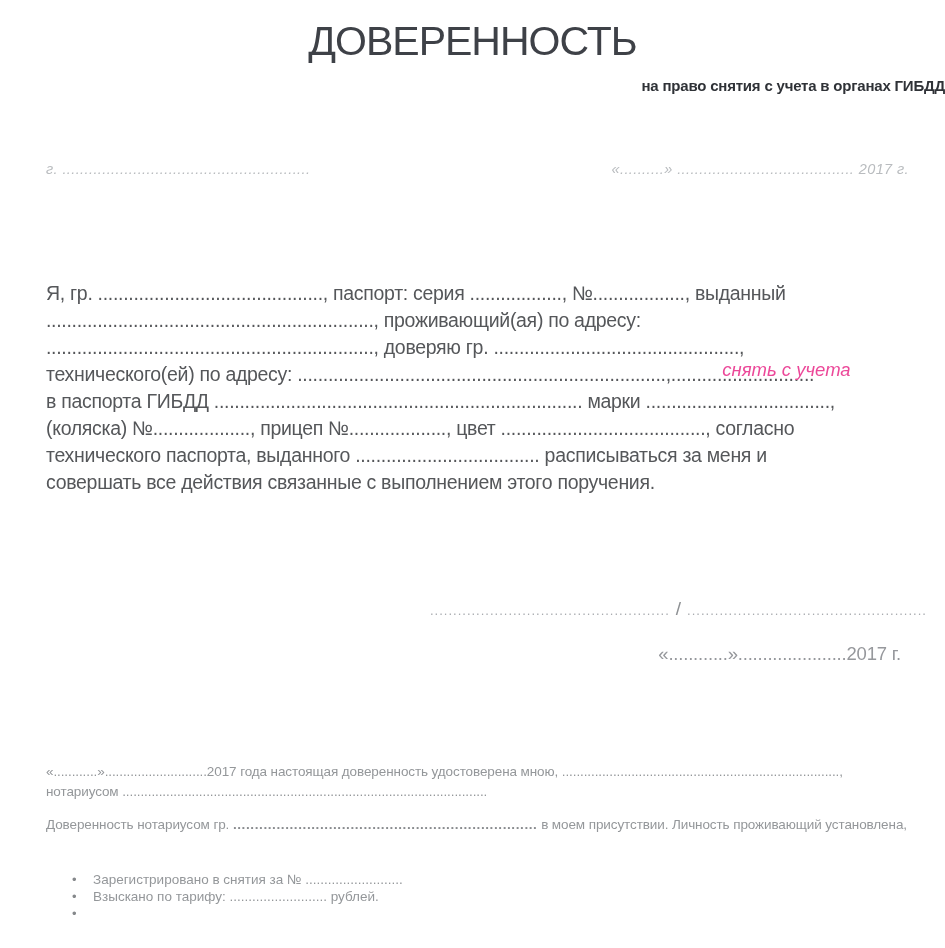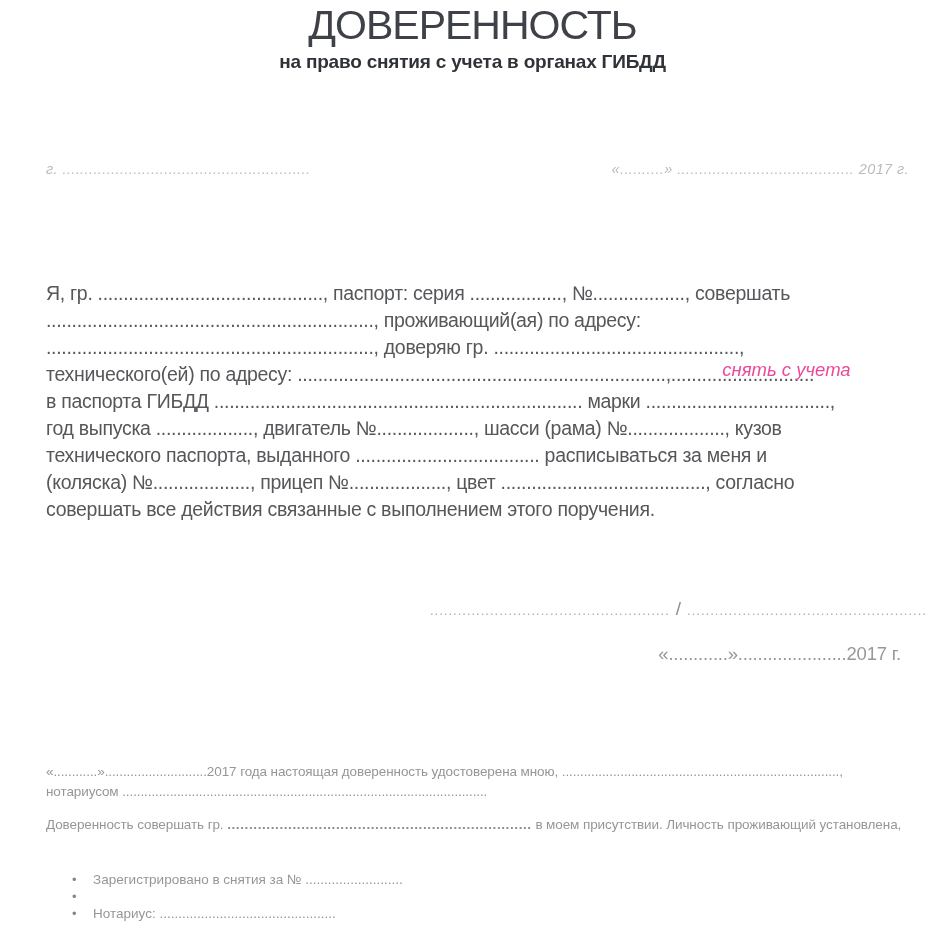--- a/index.html
+++ b/index.html
@@ -3,25 +3,25 @@
 <meta charset="utf-8">
 <style>
   html,body{margin:0;padding:0;background:#fff;}
   .page{
     position:relative;width:945px;height:948px;background:#ffffff;overflow:hidden;
     font-family:"Liberation Sans","DejaVu Sans",sans-serif;
   }
   
   .header{position:absolute;top:0;left:0;width:100%;text-align:center;}
   .title{
-    margin-top:2px;font-size:41px;font-weight:400;letter-spacing:-1px;
+    margin-top:18px;font-size:41px;font-weight:400;letter-spacing:-1px;
     color:#3e4147;line-height:46px;
   }
   .subtitle{
-    margin-top:3px;font-size:19px;font-weight:700;color:#2f3237;letter-spacing:-0.2px;
+    margin-top:13px;font-size:15px;font-weight:700;color:#2f3237;letter-spacing:-0.2px;text-align:right;
   }
   
   .daterow{
     position:absolute;top:161px;left:46px;right:36px;
     display:flex;justify-content:space-between;
     font-style:italic;font-size:14.5px;color:#b9bcbf;letter-spacing:0.4px;
   }
   
   .doc-body{
     position:absolute;top:280px;left:46px;width:864px;
@@ -66,57 +66,56 @@
     <div class="title">ДОВЕРЕННОСТЬ</div>
     <div class="subtitle">на право снятия с учета в органах ГИБДД</div>
   </div>
 
   <div class="daterow">
     <span>г. ........................................................</span>
     <span>«..........» ........................................ 2017 г.</span>
   </div>
 
   <div class="doc-body">
-    <div class="bline">Я, гр. ............................................, паспорт: серия .................., №.................., совершать</div>
+    <div class="bline">Я, гр. ............................................, паспорт: серия .................., №.................., выданный</div>
     <div class="bline">................................................................, проживающий(ая) по адресу:</div>
     <div class="bline">................................................................, доверяю гр. ................................................,</div>
     <div class="bline">
       <span>технического(ей) по адресу: ........................................................................,</span><span class="linkbox"><span class="under">............................</span><a class="snyat-link" href="#">снять с учета</a></span>
     </div>
     <div class="bline">в паспорта ГИБДД ........................................................................ марки ....................................,</div>
-    <div class="bline">год выпуска ..................., двигатель №..................., шасси (рама) №..................., кузов</div>
+    <div class="bline">(коляска) №..................., прицеп №..................., цвет ........................................, согласно</div>
     <div class="bline">технического паспорта, выданного .................................... расписываться за меня и</div>
-    <div class="bline">(коляска) №..................., прицеп №..................., цвет ........................................, согласно</div>
     <div class="bline">совершать все действия связанные с выполнением этого поручения.</div>
   </div>
 
   <div class="sigrow">
     <span>....................................................</span>
     <span class="slash">/</span>
     <span>....................................................</span>
   </div>
 
   <div class="date2">«............»......................2017 г.</div>
 
   <div class="notary small">
     <div>«............»............................2017 года настоящая доверенность удостоверена мною, ............................................................................,</div>
     <div>нотариусом ....................................................................................................</div>
   </div>
 
   <div class="signed small">
-    <div><span>Доверенность совершать гр. </span><span class="bdots">......................................................................</span><span> в моем присутствии. Личность проживающий установлена,</span></div>
+    <div><span>Доверенность нотариусом гр. </span><span class="bdots">......................................................................</span><span> в моем присутствии. Личность проживающий установлена,</span></div>
   </div>
 
   <div class="bullets">
     <div class="bullet-item">
       <span class="bullet-marker">•</span>
       <span>Зарегистрировано в снятия за № ..........................</span>
     </div>
     <div class="bullet-item">
       <span class="bullet-marker">•</span>
+      <span>Взыскано по тарифу: .......................... рублей.</span>
     </div>
     <div class="bullet-item">
       <span class="bullet-marker">•</span>
-      <span>Нотариус: ...............................................</span>
     </div>
   </div>
 
 </div>
 
 </body></html>

